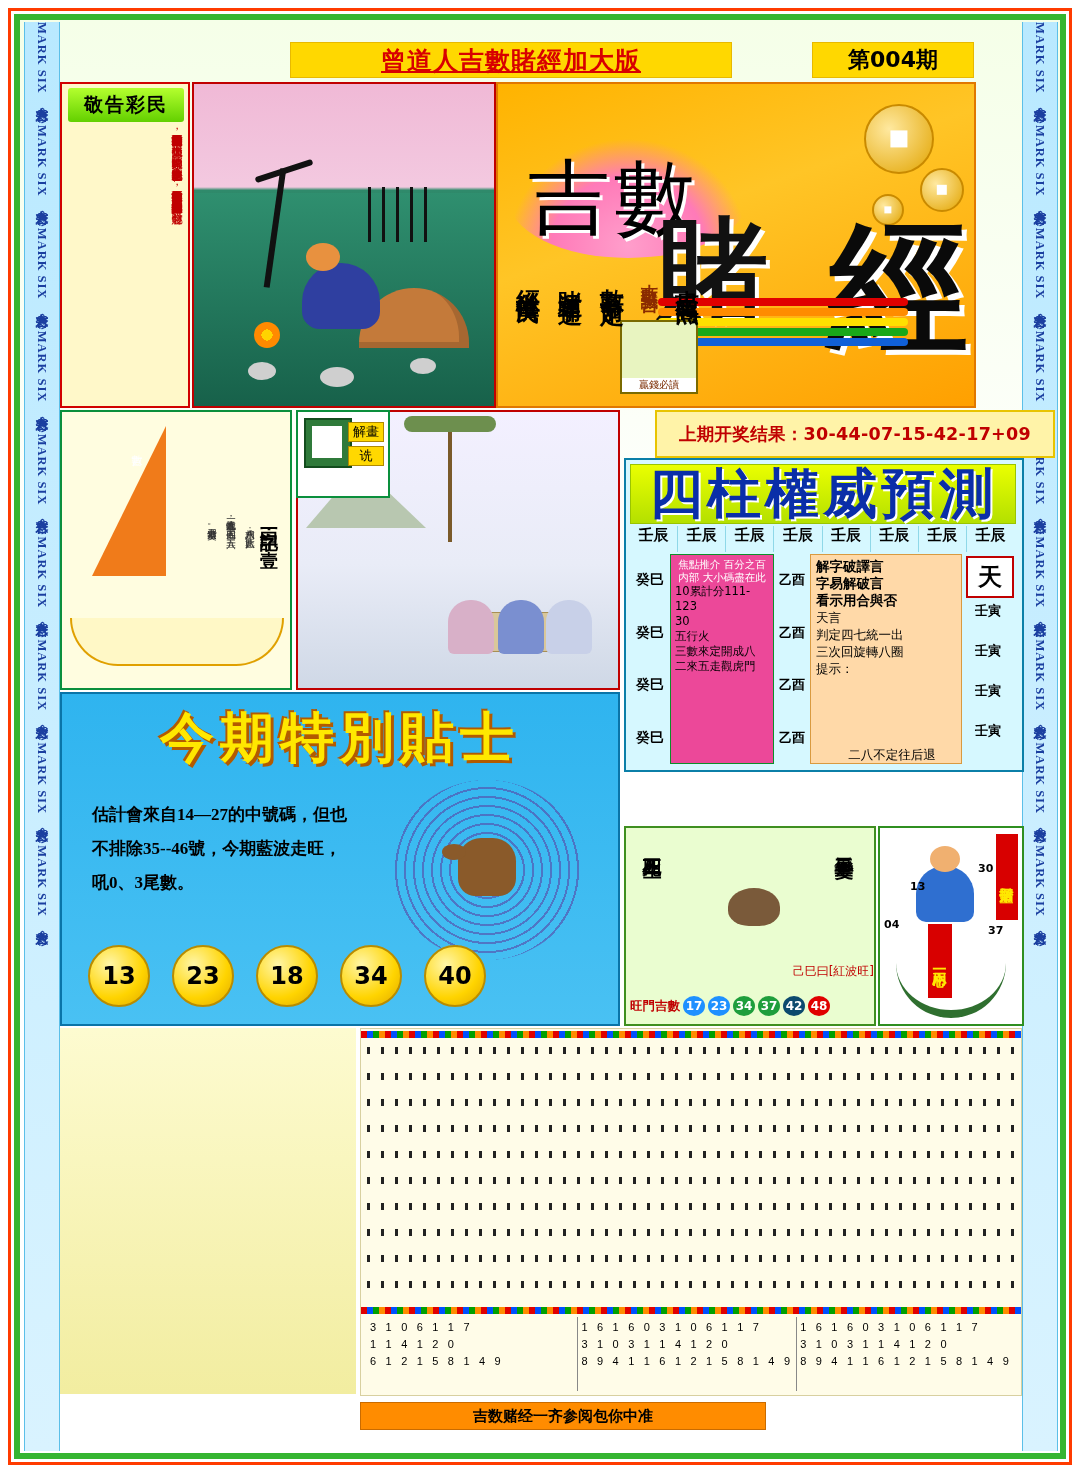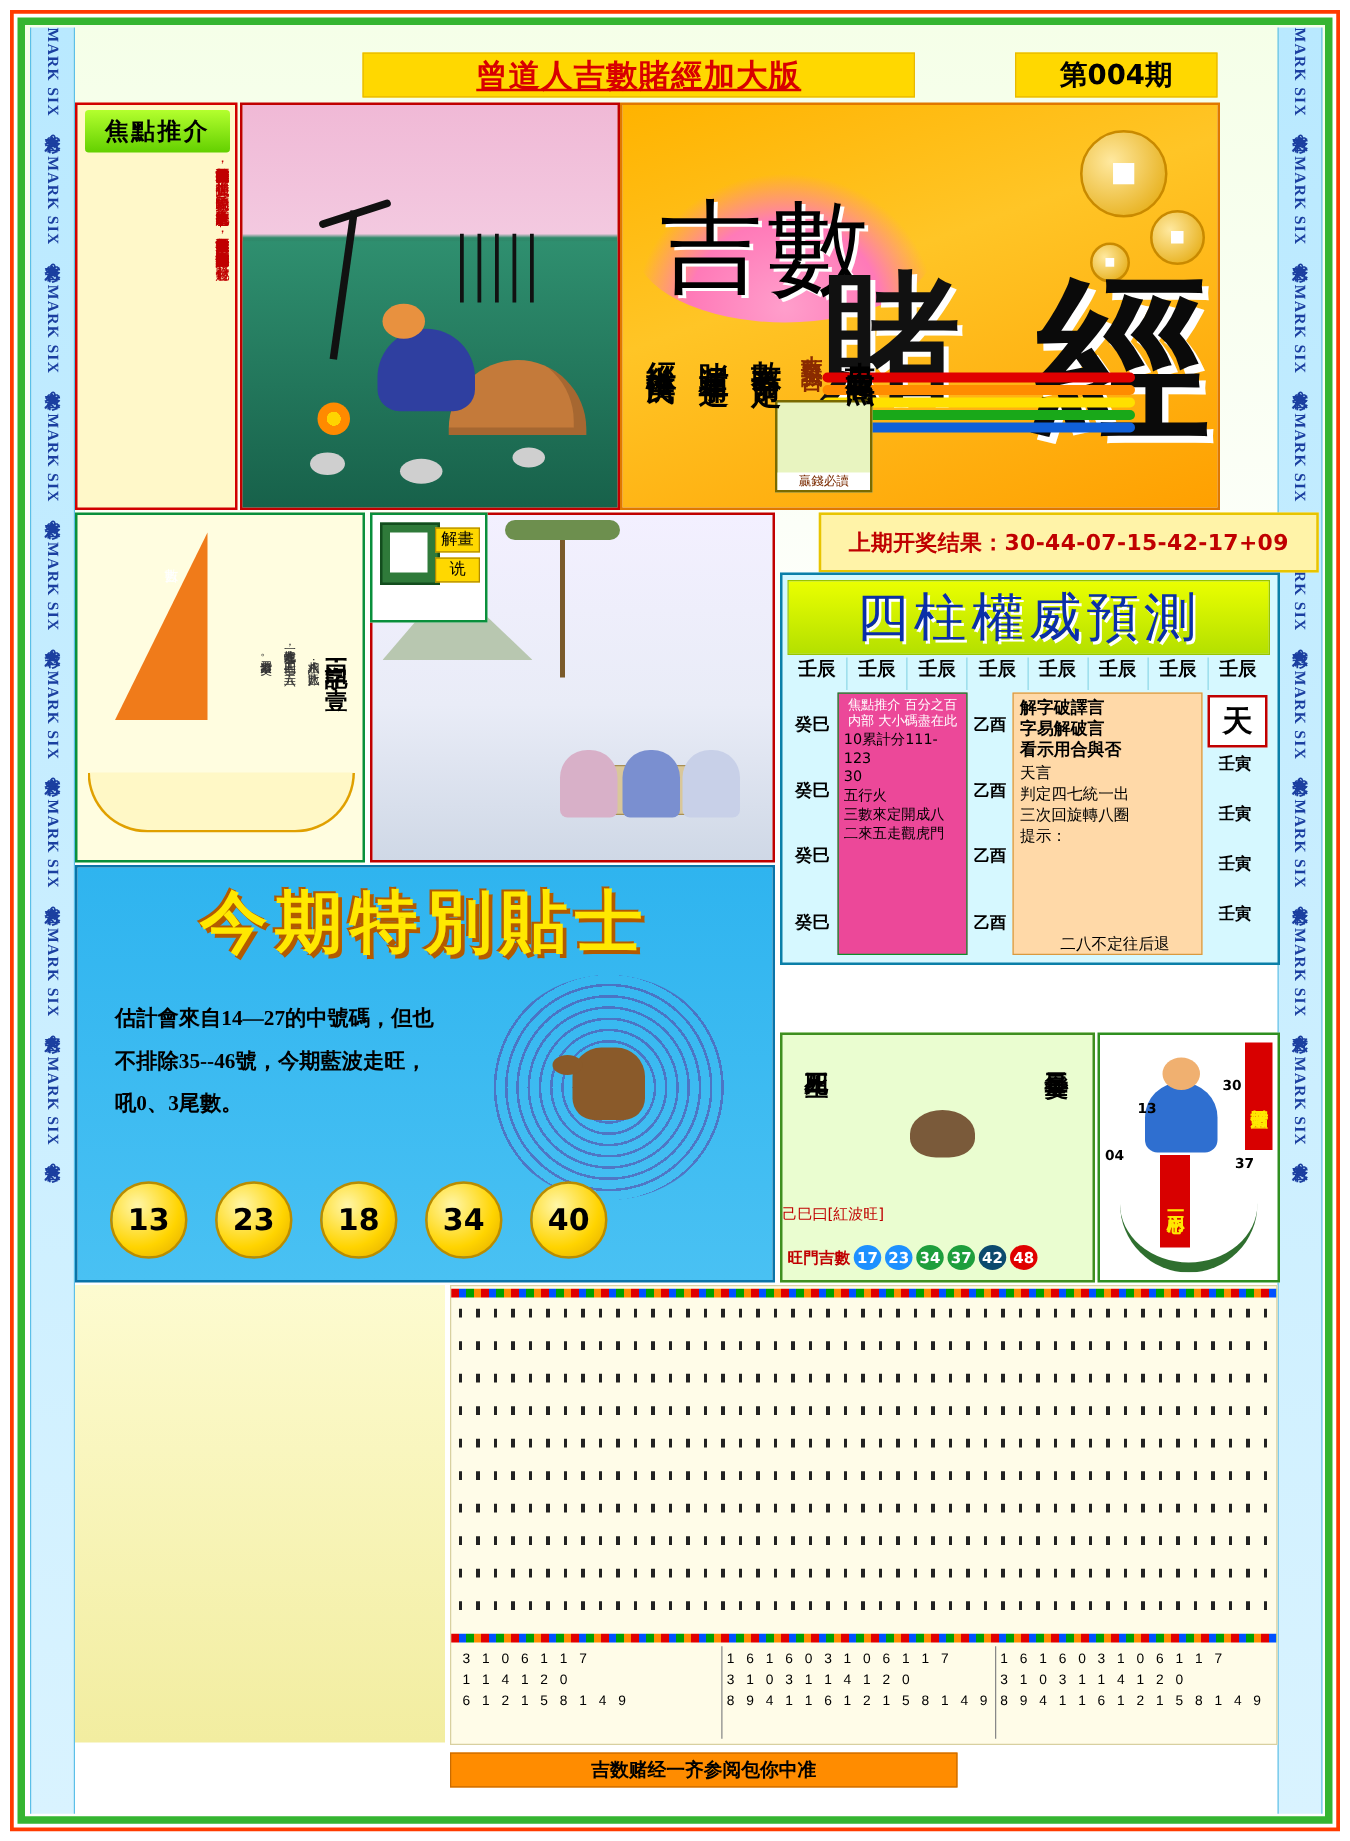--- a/index.html
+++ b/index.html
@@ -296,21 +296,21 @@
     position:absolute;left:564px;top:432px;width:396px;height:310px;
     background:#d6f8ff;border:2px solid #0b7fa8;
   }
   .sizhu-title{
     position:absolute;left:4px;top:4px;width:384px;height:58px;
     background:linear-gradient(180deg,#eaff00,#b4e000);
     border:1px solid #9ac400;
     display:flex;align-items:center;justify-content:center;
   }
   .sizhu-title span{
-    font-size:42px;font-weight:normal;color:#0a2ea8;letter-spacing:4px;
+    font-size:54px;font-weight:bold;color:#0a2ea8;letter-spacing:4px;
     font-family:"Liberation Serif",serif;
     text-shadow:2px 2px 0 #fff;
   }
   .sizhu-row{
     position:absolute;left:4px;top:66px;width:384px;height:26px;
     display:flex;
   }
   .sizhu-row .cell{
     flex:1;text-align:center;font-size:15px;font-weight:bold;color:#000;
     border-right:1px solid #8fd8e8;
@@ -419,21 +419,21 @@
   .ss-right{
     position:absolute;right:16px;top:16px;writing-mode:vertical-rl;
     font-size:19px;font-weight:bold;color:#000;line-height:28px;
     font-family:"Liberation Serif",serif;
   }
   .ss-animal{
     position:absolute;left:102px;top:60px;width:52px;height:38px;
     background:#7a5a3a;border-radius:50% 50% 40% 40%;
   }
   .ss-sub{
-    position:absolute;left:0;bottom:44px;width:100%;text-align:left;
+    position:absolute;left:0;bottom:44px;width:100%;text-align:right;
     font-size:12px;color:#c00000;
   }
   .ss-nums{
     position:absolute;left:4px;bottom:8px;width:240px;
     display:flex;align-items:center;gap:3px;
   }
   .ss-nums .lbl{font-size:12.5px;font-weight:bold;color:#c00000;}
   .ss-nums .n{
     width:22px;height:20px;border-radius:50%;
     display:flex;align-items:center;justify-content:center;
@@ -527,21 +527,21 @@
 
     <div class="hdr-title">
       <span>曾道人吉數賭經加大版</span>
     </div>
     <div class="hdr-issue">
       <span>第004期</span>
     </div>
 
     <div class="notice-box">
       <div class="notice-head">
-        <span>焦點推介</span>
+        <span>敬告彩民</span>
       </div>
       <div class="notice-body">本公司去年精制的吉數挂歷聲揚港澳及東南亞，但在大陸受損失。使彩民家喻戶曉，不法之徒亂復制本道人決定2004年吉數挂歷在東南亞及港澳指定書局發書，彩民欲知吉數挂歷請向大陸各書籍訂購大小祥情一齊參閱！包你發財。</div>
       <div class="notice-sign">曾道人啟</div>
     </div>
 
     <div class="top-illu">
       <div class="illu-grass"></div>
       <div class="illu-hill"></div>
       <div class="illu-tool"></div>
       <div class="illu-rake">

